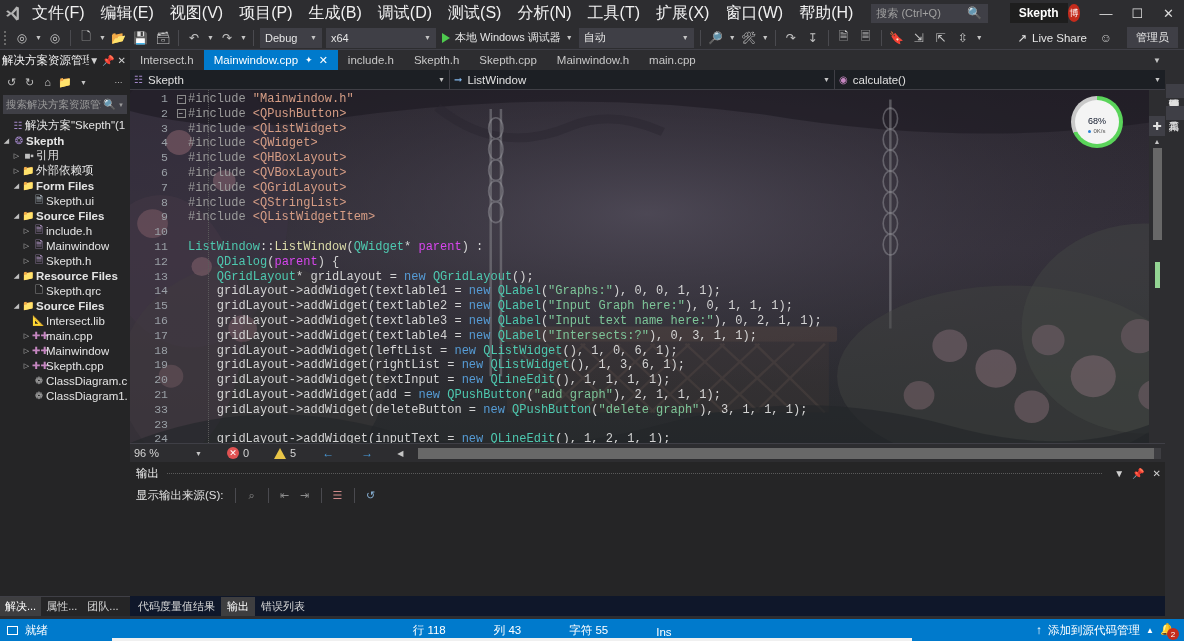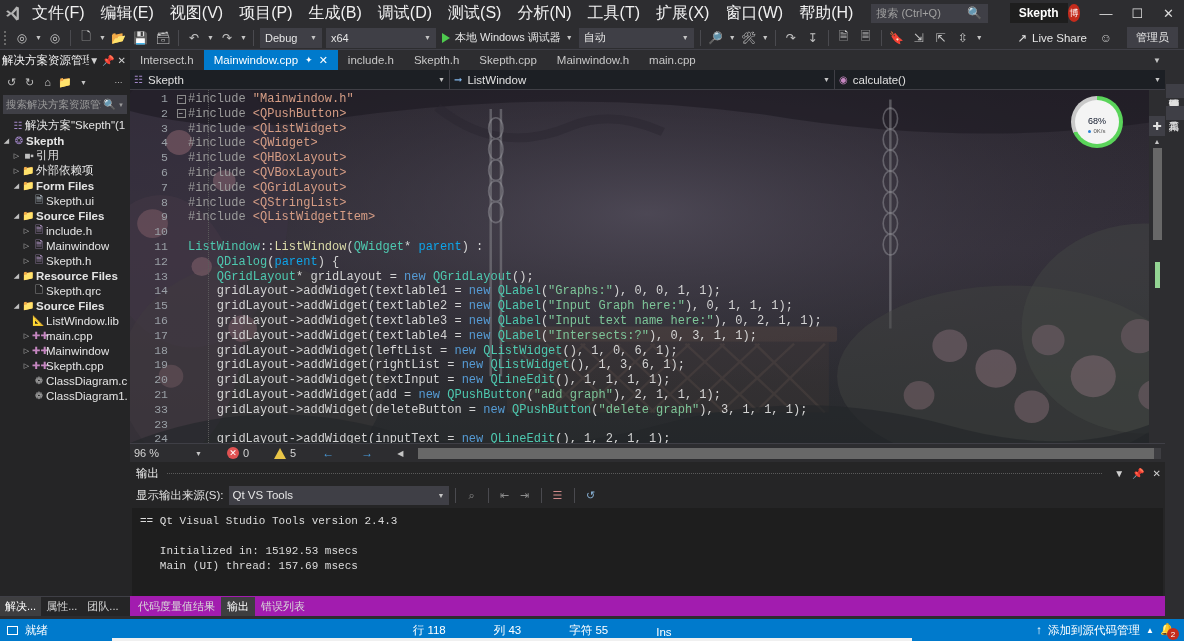--- a/index.html
+++ b/index.html
@@ -160,21 +160,21 @@
   .foldcol { width:14px; flex:none; padding-top:2px; color:#8a8a8a; font-size:9px; line-height:14.8px; text-align:center;}
   .codelines { flex:1; padding-top:2px; line-height:14.8px; white-space:pre; overflow:hidden; }
   .codelines .ln { height:14.8px; }
   .kw   { color:#569cd6; }
   .pre  { color:#9b9b9b; }
   .inc  { color:#d69d85; }
   .str  { color:#7ec699; }
   .cls  { color:#4ec9b0; }
   .fn   { color:#dcdcaa; }
   .pl   { color:#d4d4d4; }
-  .dim  { color:#0ea5e9; }
+  .dim  { color:#d946ef; }
 
   .fold-marker { border:1px solid #8a8a8a; width:9px;height:9px; display:inline-flex;
                  align-items:center;justify-content:center; font-size:8px; line-height:1;
                  color:#d0d0d0; }
   .indentguide { position:absolute; top:0; bottom:0; width:1px; border-left:1px dotted #5a5a5a; z-index:3;}
 
   
   .gauge {
     position:absolute; top:6px; right:42px; width:52px;height:52px; z-index:12;
   }
@@ -233,21 +233,21 @@
   .out-combo .oc { font-size:7px;color:#c5c5c5; }
   .out-sep { width:1px;height:15px;background:#4a4a4f;margin:0 6px; }
   .out-btn { width:20px;height:20px;display:flex;align-items:center;justify-content:center;
              color:#8d8d8d;font-size:11px; }
   .out-body {
     flex:1; background:#1e1e1e; margin:2px 2px 0 2px; padding:6px 8px;
     font-family:"Liberation Mono","DejaVu Sans Mono",monospace; font-size:11px; color:#dcdcdc;
     line-height:15px; white-space:pre; overflow:hidden;
   }
   .bottom-tabs {
-    height:20px; background:#a21caf; display:flex; align-items:center; font-size:11px;
+    height:20px; background:#0f172a; display:flex; align-items:center; font-size:11px;
     padding-left:2px; flex:none; position:relative; z-index:13;
   }
   .btab { padding:2px 6px; color:#d8d8d8; }
   .btab.active { background:#3e3e40; color:#ffffff; }
 
   
   .rdock {
     width:19px; background:#2d2d30; flex:none; display:flex; flex-direction:column;
     align-items:center; padding-top:4px; gap:8px; position:relative; z-index:20;
   }
@@ -461,21 +461,21 @@
             <span class="lbl">Skepth.qrc</span>
           </div>
           <div class="tnode bold" style="padding-left: 11px;">
             <span class="arrow">◢</span>
             <span class="ico" style="color: rgb(220, 182, 122);">📁</span>
             <span class="lbl">Source Files</span>
           </div>
           <div class="tnode" style="padding-left: 21px;">
             <span class="arrow"></span>
             <span class="ico" style="color: rgb(176, 176, 176);">📐</span>
-            <span class="lbl">ListWindow.lib</span>
+            <span class="lbl">Intersect.lib</span>
           </div>
           <div class="tnode" style="padding-left: 21px;">
             <span class="arrow">▷</span>
             <span class="ico" style="color: rgb(197, 134, 192);">✚✚</span>
             <span class="lbl">main.cpp</span>
           </div>
           <div class="tnode" style="padding-left: 21px;">
             <span class="arrow">▷</span>
             <span class="ico" style="color: rgb(197, 134, 192);">✚✚</span>
             <span class="lbl">Mainwindow</span>
@@ -730,38 +730,30 @@
       <div class="outpanel">
         <div class="out-title">
           <span>输出</span>
           <span class="dots"></span>
           <span class="oi">▼</span>
           <span class="oi">📌</span>
           <span class="oi">✕</span>
         </div>
         <div class="out-toolbar">
           <span class="out-label">显示输出来源(S):</span>
-          <div class="out-combo">
-            <span>Qt VS Tools</span>
-            <span class="oc">▼</span>
-          </div>
           <span class="out-sep"></span>
           <span class="out-btn">⌕</span>
           <span class="out-sep"></span>
           <span class="out-btn">⇤</span>
           <span class="out-btn">⇥</span>
           <span class="out-sep"></span>
           <span class="out-btn" style="color:#d08a8a">☰</span>
           <span class="out-sep"></span>
           <span class="out-btn" style="color:#8ab4d8">↺</span>
         </div>
-        <div class="out-body">== Qt Visual Studio Tools version 2.4.3
-
-   Initialized in: 15192.53 msecs
-   Main (UI) thread: 157.69 msecs</div>
       </div>
 
       <div class="bottom-tabs">
         <div class="btab">代码度量值结果</div>
         <div class="btab active">输出</div>
         <div class="btab">错误列表</div>
       </div>
 
     </div>
 

